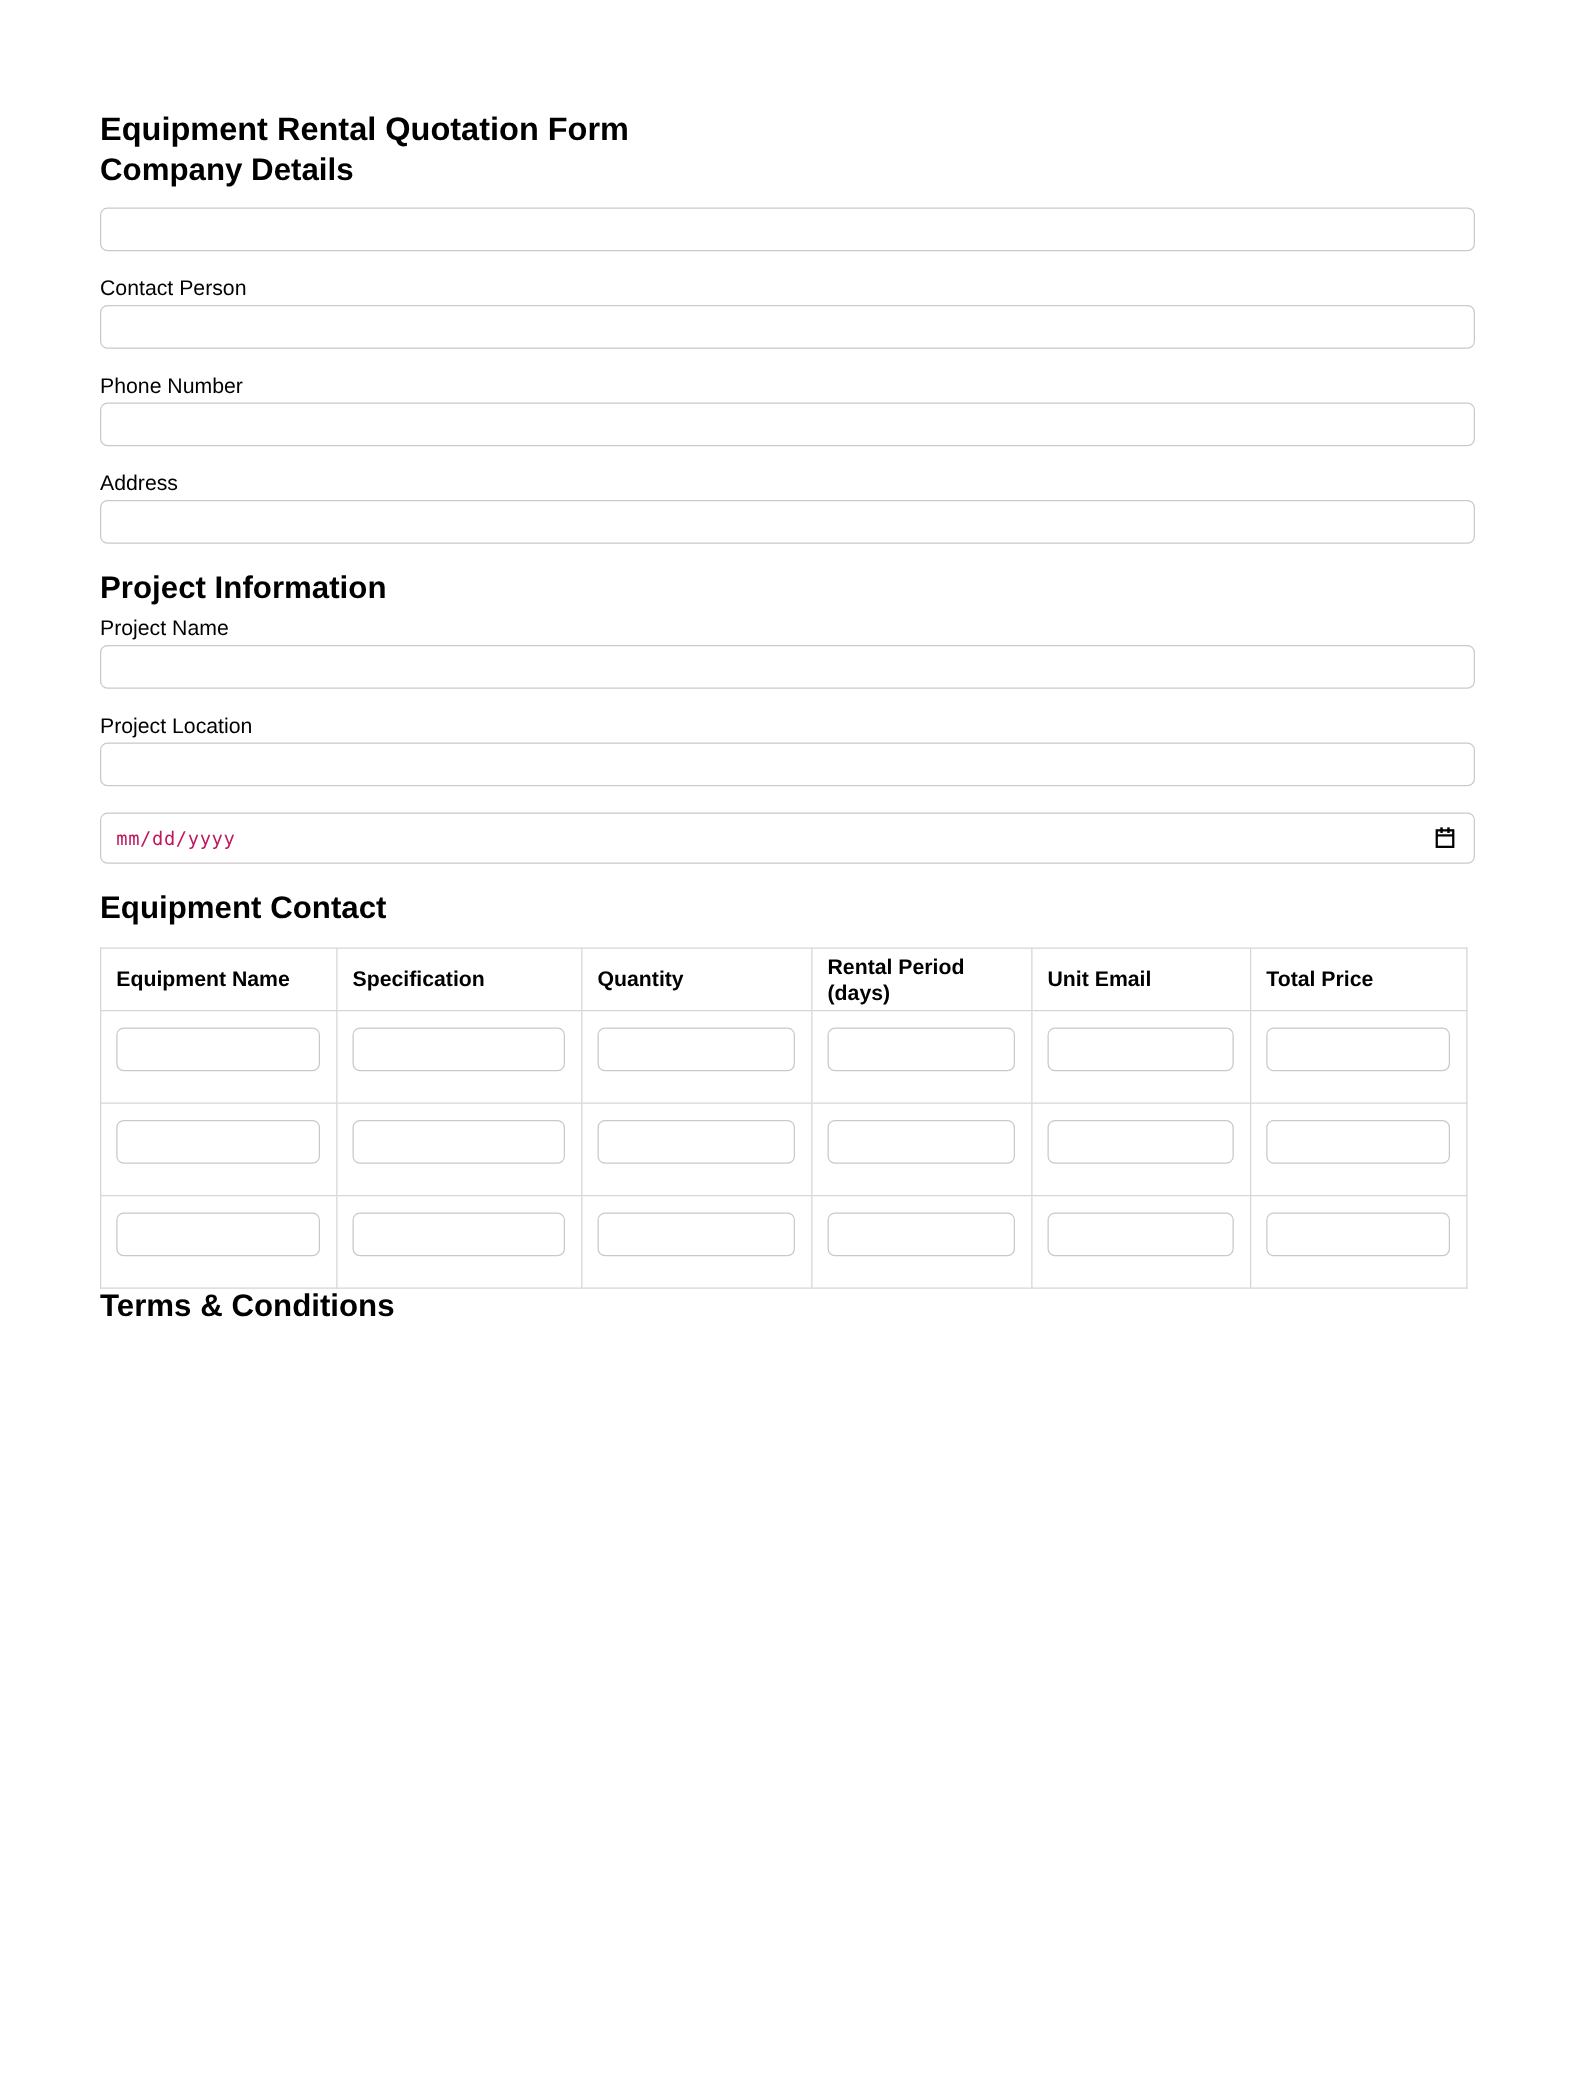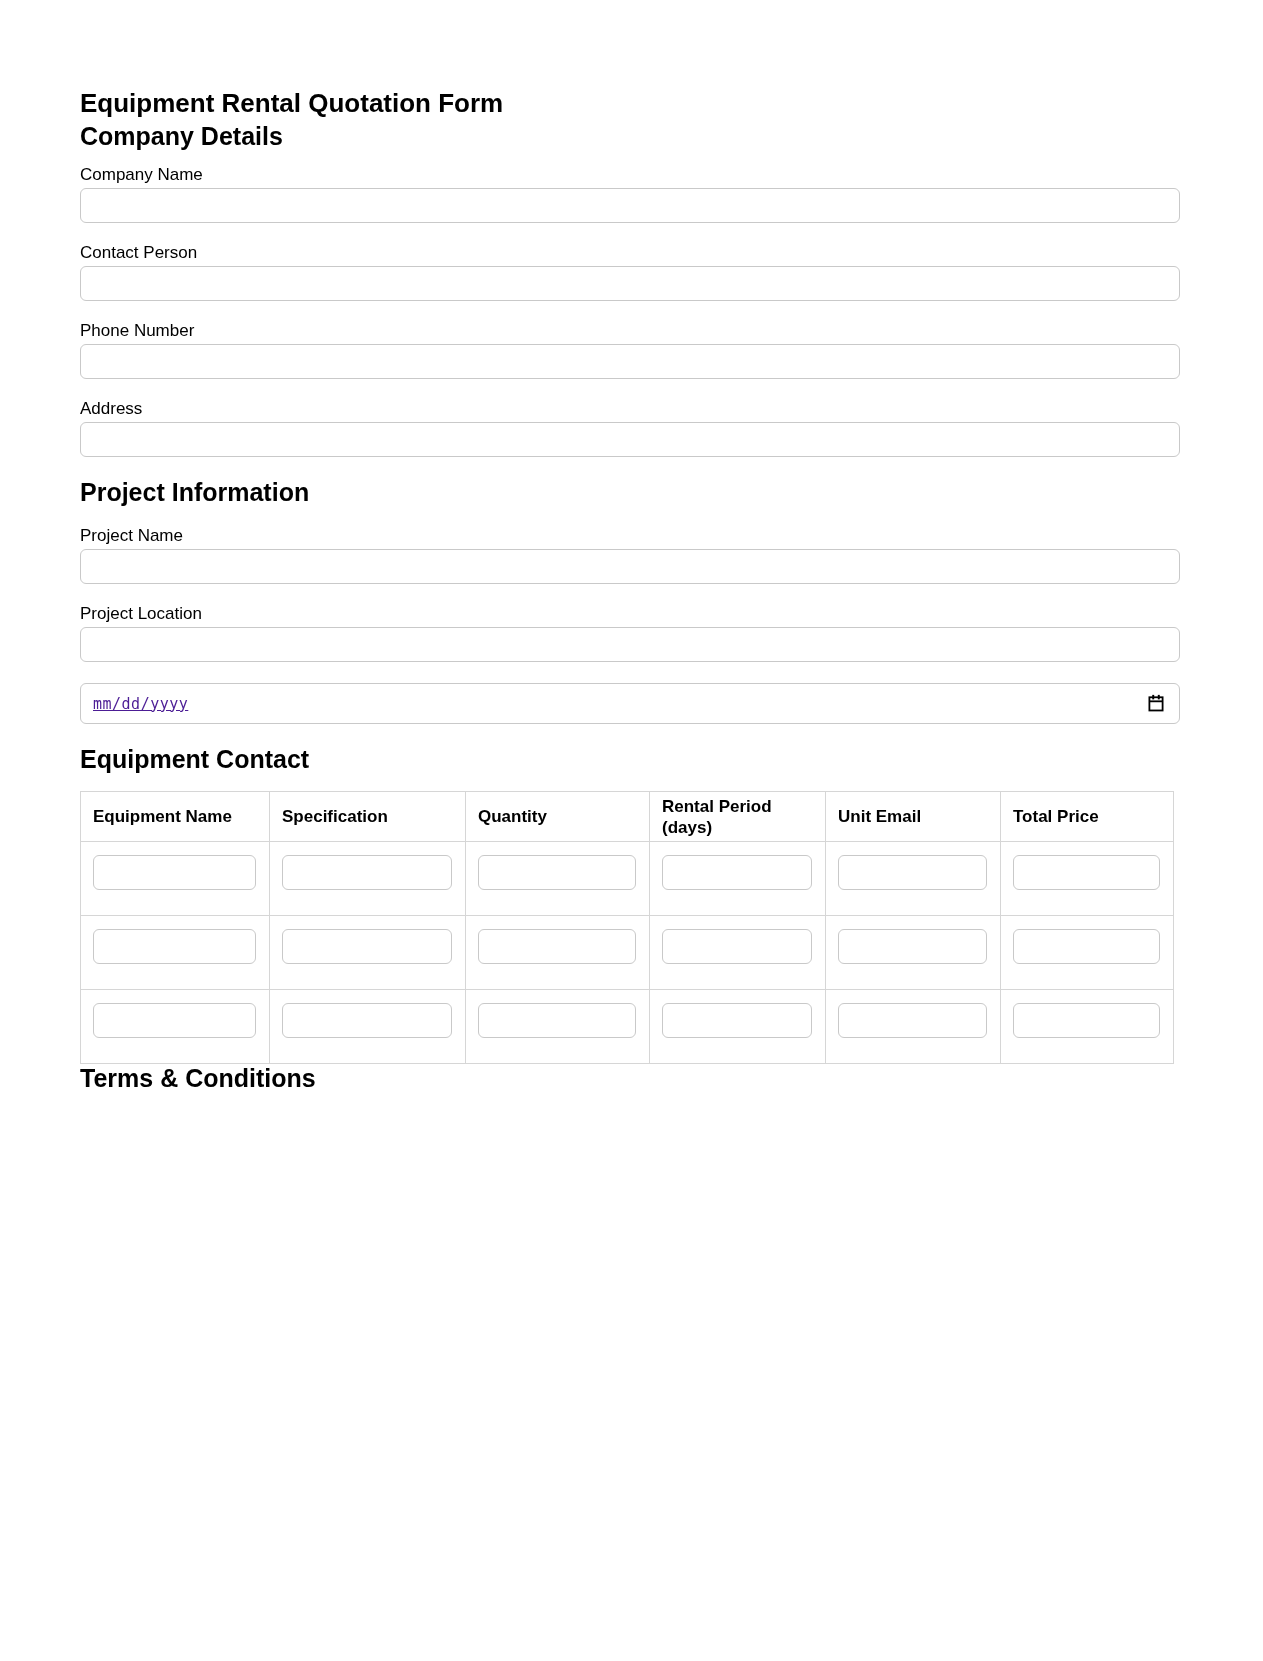--- a/index.html
+++ b/index.html
@@ -25,21 +25,21 @@
     font-size: 25px;
     line-height: 29px;
     font-weight: bold;
     margin: 0;
   }
   .h2-company { margin-top: 21px; }
   .h2-project { margin-top: 31px; }
   .h2-equipment { margin-top: 24px; }
   .h2-terms { margin-top: 20px; }
   .fields { margin-top: 15px; }
-  .fields-project { margin-top: 20px; }
+  .fields-project { margin-top: 9px; }
   .field { margin-bottom: 21px; }
   .field label {
     display: block;
     font-size: 17px;
     line-height: 17px;
     margin-bottom: 5px;
   }
   .text-input {
     display: block;
     width: 100%;
@@ -63,22 +63,21 @@
     display: flex;
     align-items: center;
     justify-content: space-between;
     padding: 0 14px 0 12px;
     cursor: text;
   }
   .date-placeholder {
     font-family: "DejaVu Sans Mono", monospace;
     font-size: 15px;
     letter-spacing: 0.5px;
-    color: #4c1d95;
-    text-decoration: underline;
+    color: #be185d;
   }
   .calendar-icon { display: inline-flex; cursor: pointer; }
   table.equipment-table {
     margin-top: 17px;
     border-collapse: collapse;
     table-layout: fixed;
     width: 1093px;
   }
   .equipment-table th, .equipment-table td {
     border: 1px solid #d6d6d6;
@@ -105,21 +104,20 @@
 </head>
 <body>
 
 <div class="page">
 
   <h1 class="title">Equipment Rental Quotation Form</h1>
 
   <h2 class="section-heading h2-company">Company Details</h2>
   <div class="fields">
     <div class="field">
-      <label>Company Name</label>
       <input type="text" class="text-input" value="" style="">
     </div>
     <div class="field">
       <label>Contact Person</label>
       <input type="text" class="text-input" value="" style="">
     </div>
     <div class="field">
       <label>Phone Number</label>
       <input type="text" class="text-input" value="" style="">
     </div>

